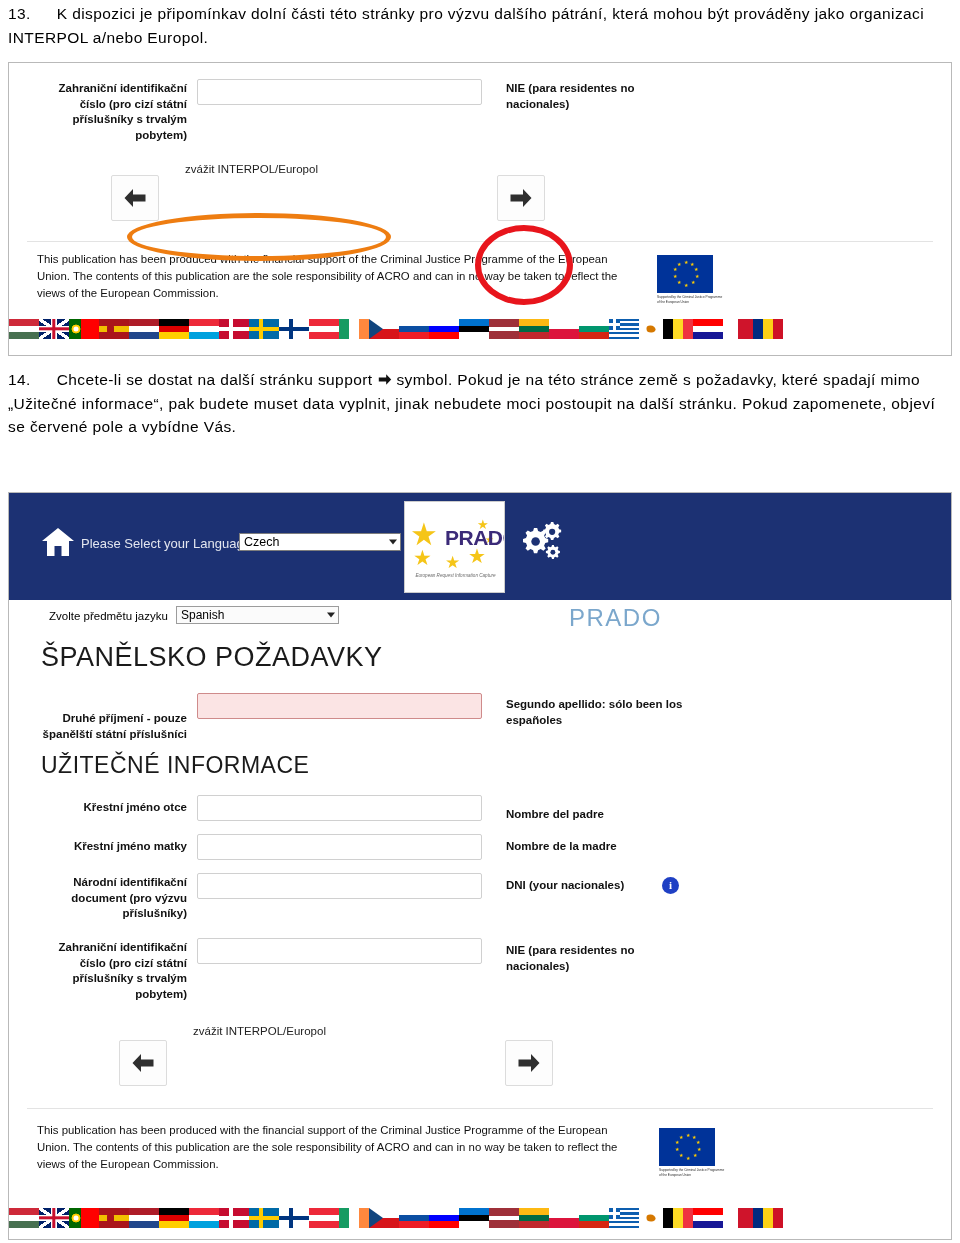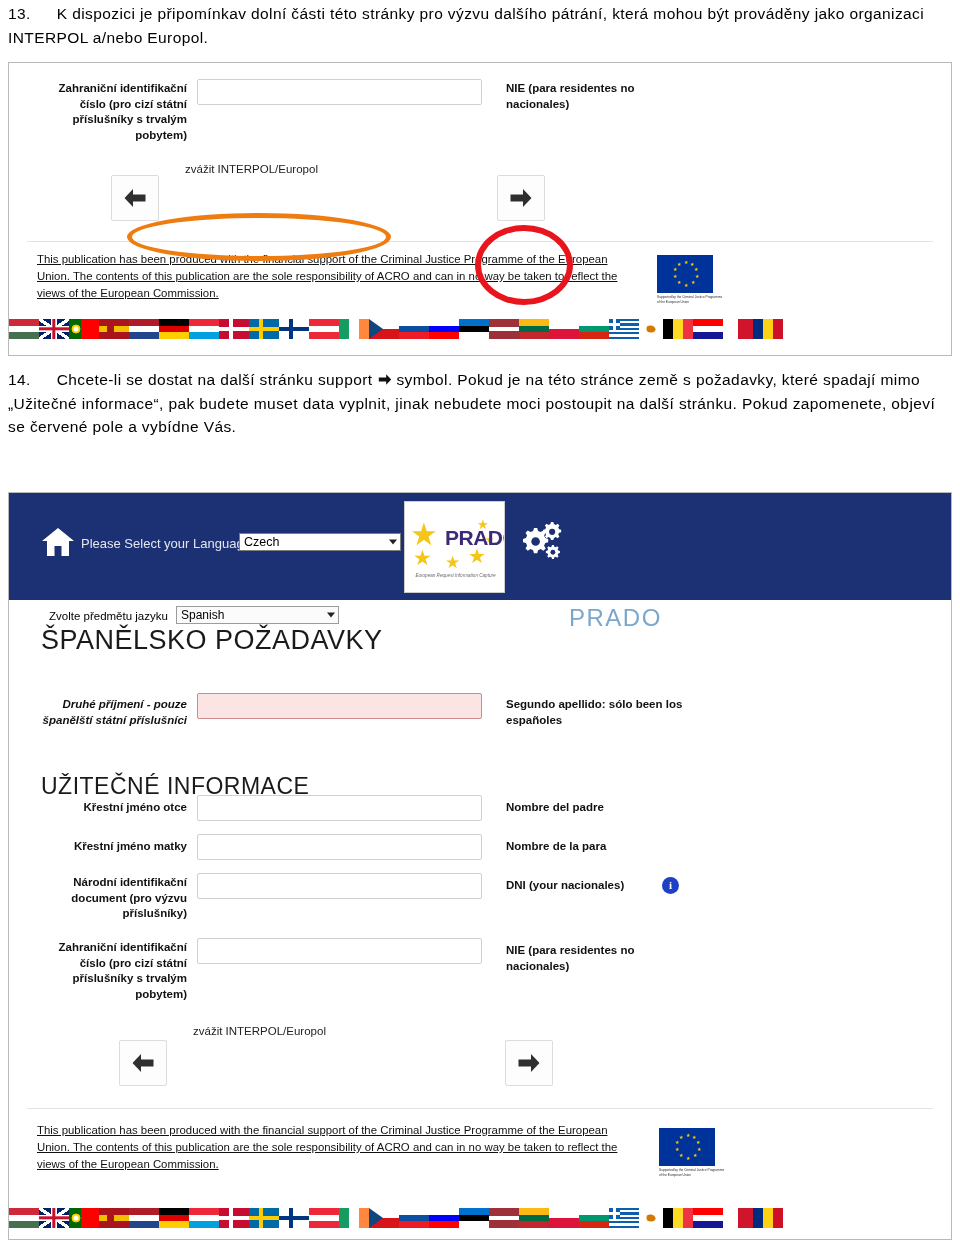--- a/index.html
+++ b/index.html
@@ -132,21 +132,21 @@
     font-family:"Liberation Sans", sans-serif;
   }
 
   .section-title {
     position:absolute;
     font-size:27px; color:#1a1a1a; font-weight:normal;
     letter-spacing:0.5px;
     font-family:"Liberation Sans", sans-serif;
     white-space:nowrap;
   }
-  .section-title.sub { font-size:23px;margin-top:21px; }
+  .section-title.sub { font-size:23px; }
 
   .frow { position:absolute; left:0; width:100%; }
   .flabel {
     position:absolute; right:calc(100% - 178px);
     width:150px;
     text-align:right;
     font-size:11.5px; font-weight:bold; color:#111;
     line-height:1.35;
     font-family:"Liberation Sans", sans-serif;
   }
@@ -192,21 +192,20 @@
   .navbtn svg { position:absolute; left:50%; top:50%; transform:translate(-50%,-50%); }
 
   .hr-line { position:absolute; left:18px; right:18px; height:1px; background:#e3e3e3; }
 
   
   .eu-footer-text {
     position:absolute;
     font-size:11.4px; line-height:1.5; color:#111;
     width:600px;
     font-family:"Liberation Sans", sans-serif;
-    text-decoration:underline;
   }
   .eu-emblem {
     position:absolute;
     width:56px; height:38px;
     background:#003399;
     overflow:hidden;
   }
   .eu-emblem .eu-star {
     position:absolute; color:#ffcc00; font-size:5px; line-height:1;
   }
@@ -392,40 +391,40 @@
 
       <div class="subj-row">
         <div class="subj-label">Zvolte předmětu jazyku</div>
         <div class="subj-select">
           <span>Spanish</span>
           <span class="sel-caret"></span>
         </div>
         <div class="prado">PRADO</div>
       </div>
 
-      <div class="section-title" style="left:32px; top:25px;">ŠPANĚLSKO POŽADAVKY</div>
+      <div class="section-title" style="left:32px; top:42px;">ŠPANĚLSKO POŽADAVKY</div>
 
       <div class="frow" style="top:93px;">
-        <div class="flabel" style="top:4px;font-style:italic;">Druhé příjmení - pouze španělští státní příslušníci</div>
+        <div class="flabel" style="top:18px;">Druhé příjmení - pouze španělští státní příslušníci</div>
         <div class="finput error"></div>
         <div class="fhint" style="top:4px; width:180px;">Segundo apellido: sólo been los españoles</div>
       </div>
 
       <div class="section-title sub" style="left:32px; top:152px;">UŽITEČNÉ INFORMACE</div>
 
       <div class="frow" style="top:195px;">
         <div class="flabel" style="top:5px;">Křestní jméno otce</div>
         <div class="finput"></div>
-        <div class="fhint" style="top:5px; width:180px;">Nombre del padre</div>
+        <div class="fhint" style="top:12px; width:180px;">Nombre del padre</div>
       </div>
 
       <div class="frow" style="top:234px;">
         <div class="flabel" style="top:5px;">Křestní jméno matky</div>
         <div class="finput"></div>
-        <div class="fhint" style="top:5px; width:180px;">Nombre de la para</div>
+        <div class="fhint" style="top:5px; width:180px;">Nombre de la madre</div>
       </div>
 
       <div class="frow" style="top:273px;">
         <div class="flabel" style="top:2px;">Národní identifikační document (pro výzvu příslušníky)</div>
         <div class="finput"></div>
         <div class="fhint" style="top:5px; width:150px;">DNI (your nacionales)</div>
         <div class="info-icon" style="top:4px;">i</div>
       </div>
 
       <div class="frow" style="top:338px;">

